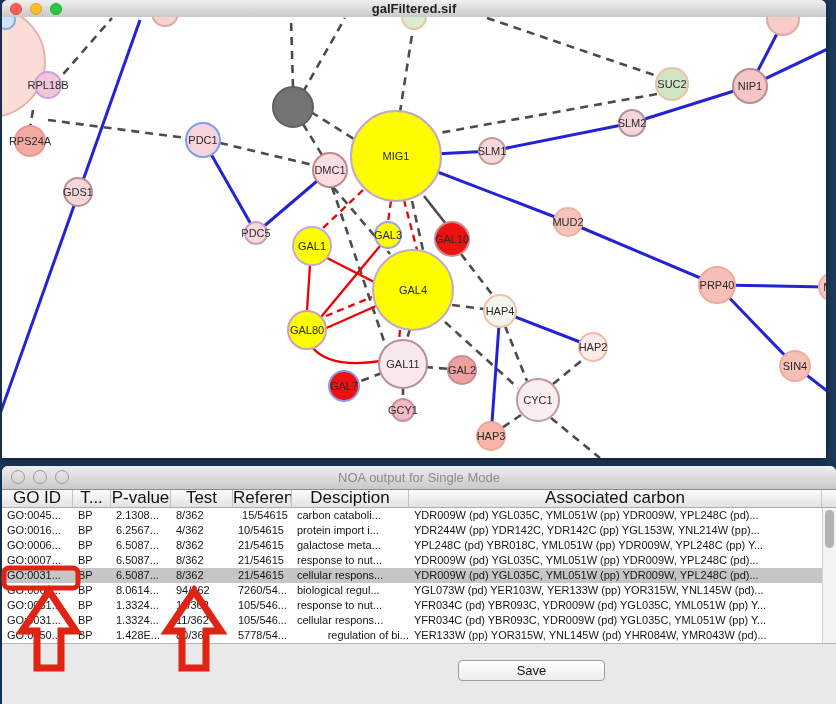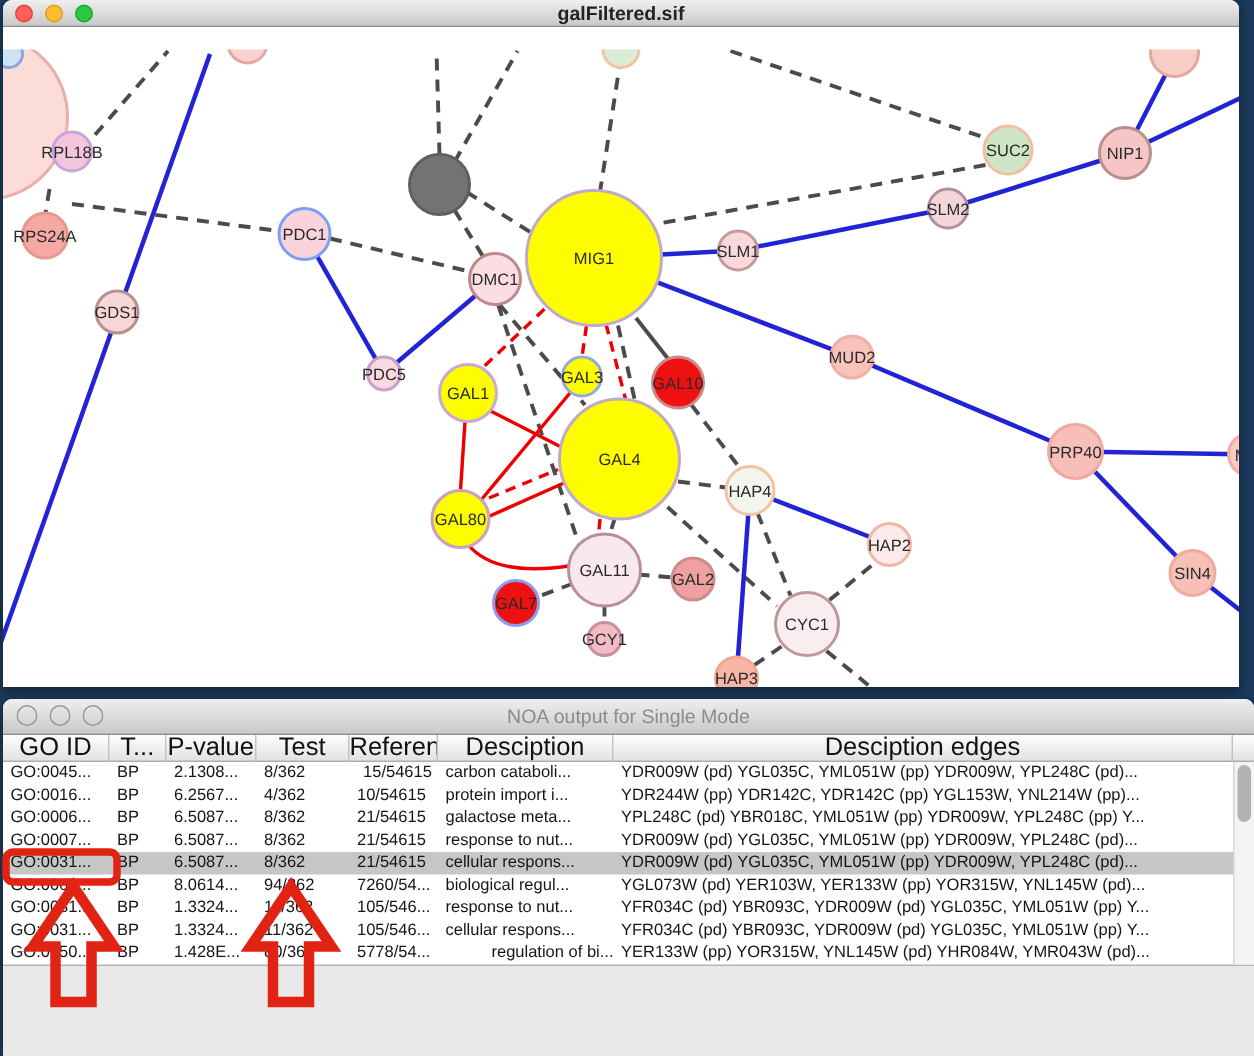--- a/index.html
+++ b/index.html
@@ -12,21 +12,21 @@
   
   .graph-window{left:2px;top:0;width:824px;height:458px;background:#fff;border-radius:6px 6px 0 0;overflow:hidden;}
   .titlebar{position:relative;background:linear-gradient(#efefef,#c9c9c9);border-bottom:1px solid #8e8e8e;}
   .graph-window .titlebar{height:17px;}
   .tl{position:absolute;border-radius:50%;box-sizing:border-box;}
   .graph-window .tl{width:12px;height:12px;top:3px;}
   .tl-red{left:8px;background:#ff5f57;border:1px solid #e0443e;}
   .tl-yellow{left:28px;background:#febc2e;border:1px solid #d89e24;}
   .tl-green{left:48px;background:#28c840;border:1px solid #1da733;}
   .win-title{text-align:center;font-size:13px;color:#222;font-weight:bold;line-height:17px;white-space:nowrap;overflow:hidden;}
-  .graph-area{position:absolute;left:0;top:33px;width:824px;height:441px;background:#ffffff;}
+  .graph-area{position:absolute;left:0;top:17px;width:824px;height:441px;background:#ffffff;}
   .graph-area svg{display:block;}
   
   .noa-window{left:2px;top:466px;width:834px;height:238px;background:#e9e9e9;border-radius:6px 6px 0 0;overflow:hidden;}
   .noa-window .titlebar{height:23px;}
   .noa-window .tl{width:14px;height:14px;top:4px;background:transparent;border:1px solid #9a9a9a;}
   .noa-window .tl-red{left:9px;} .noa-window .tl-yellow{left:31px;} .noa-window .tl-green{left:53px;}
   .noa-window .win-title{font-weight:normal;color:#8b8b8b;line-height:23px;}
   .thead{position:absolute;left:0;top:24px;width:834px;height:17px;background:linear-gradient(#fdfdfd,#e2e2e2);border-bottom:1px solid #adadad;display:flex;}
   .th{flex:none;box-sizing:border-box;font-size:17px;color:#111;text-align:center;line-height:16px;border-right:1px solid #c3c3c3;overflow:hidden;white-space:nowrap;}
   .tbody{position:absolute;left:0;top:42px;width:834px;height:135px;background:#fff;border-bottom:1px solid #b5b5b5;}
@@ -186,21 +186,21 @@
     <span class="tl tl-green"></span>
     <div class="win-title">NOA output for Single Mode</div>
   </div>
   <div class="thead" id="thead">
       <div class="th" style="width: 71px;">GO ID</div>
       <div class="th" style="width: 38px;">T...</div>
       <div class="th" style="width: 60px;">P-value</div>
       <div class="th" style="width: 62px;">Test</div>
       <div class="th" style="width: 59px;">Referen...</div>
       <div class="th" style="width: 117px;">Desciption</div>
-      <div class="th" style="width: 413px;">Desciption edges</div>
+      <div class="th" style="width: 413px;">Associated carbon</div>
     </div>
   <div class="tbody" id="tbody">
       <div class="tr">
         <div class="td" style="width: 71px;">GO:0045...</div>
         <div class="td" style="width: 38px;">BP</div>
         <div class="td" style="width: 60px;">2.1308...</div>
         <div class="td" style="width: 62px;">8/362</div>
         <div class="td" style="width: 59px; text-align: center;">15/54615</div>
         <div class="td" style="width: 117px;">carbon cataboli...</div>
         <div class="td" style="width: 413px;">YDR009W (pd) YGL035C, YML051W (pp) YDR009W, YPL248C (pd)...</div>
@@ -274,19 +274,20 @@
         <div class="td" style="width: 60px;">1.428E...</div>
         <div class="td" style="width: 62px;">80/362</div>
         <div class="td" style="width: 59px;">5778/54...</div>
         <div class="td" style="width: 117px; text-align: right;">regulation of bi...</div>
         <div class="td" style="width: 413px;">YER133W (pp) YOR315W, YNL145W (pd) YHR084W, YMR043W (pd)...</div>
       </div>
     </div>
   <div class="scrollbar">
     <div class="thumb"></div>
   </div>
+  <button class="btn btn-save">Save</button>
 </div>
 
 <svg id="annotations" width="836" height="704" viewBox="0 0 836 704">
     <rect x="4" y="568" width="74" height="20" rx="5" fill="none" stroke="#e02312" stroke-width="5"></rect>
     <path d="M49,591 L76,631 L61,631 L61,668 L37,668 L37,631 L22,631 Z" fill="none" stroke="#e02312" stroke-width="7" stroke-linejoin="miter"></path>
     <path d="M194,591 L221,631 L206,631 L206,668 L182,668 L182,631 L167,631 Z" fill="none" stroke="#e02312" stroke-width="7" stroke-linejoin="miter"></path>
   </svg>
 
 </body></html>

